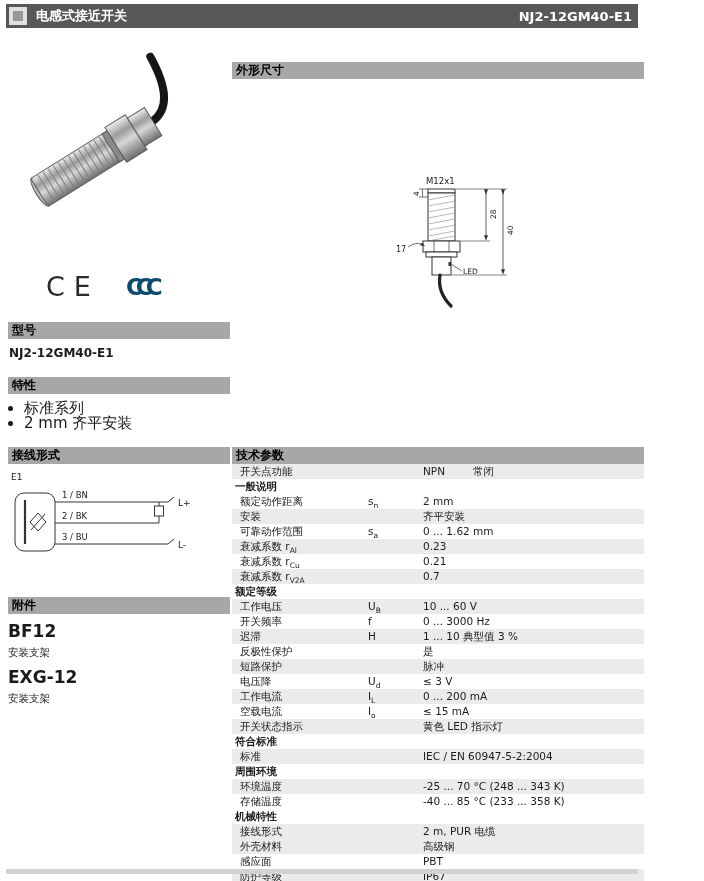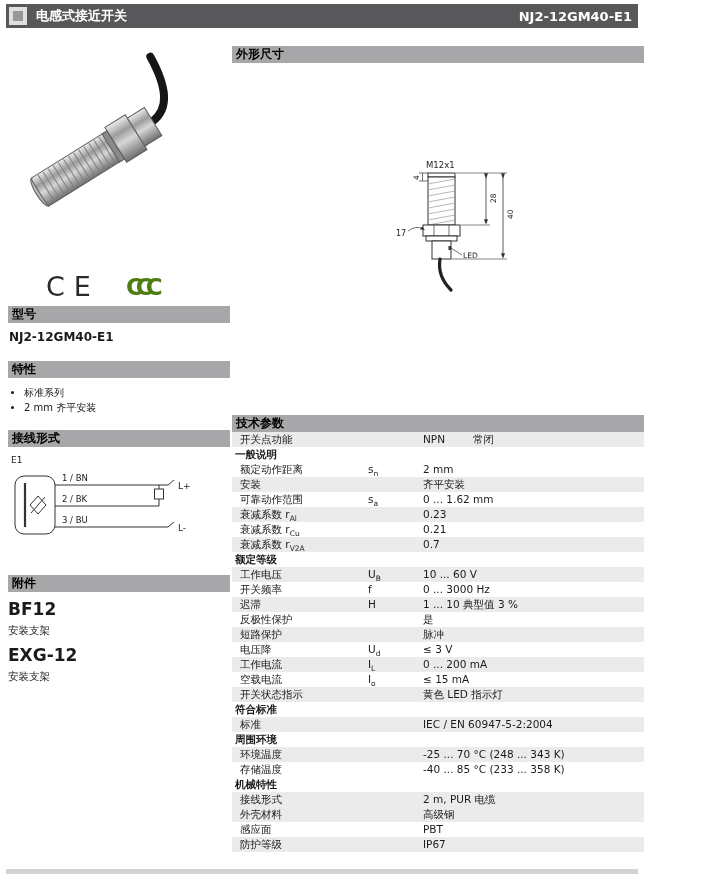--- a/index.html
+++ b/index.html
@@ -13,30 +13,30 @@
   
   .hdr{position:absolute;left:6px;top:4px;right:6px;height:24px;background:#58585a;
        color:#fff;display:flex;align-items:center;font-weight:bold;font-size:13px;}
   .hdr-icon{width:18px;height:18px;background:#e0e0e0;margin:0 9px 0 3px;position:relative;flex:none;}
   .hdr-icon::after{content:"";position:absolute;inset:4px;background:#97979a;}
   .hdr-title{flex:1;}
   .hdr-part{padding-right:6px;}
 
   
   .bar{background:#a7a7a9;color:#000;font-weight:bold;font-size:12px;
-       height:13px;line-height:13px;padding:2px 4px;}
+       height:13px;line-height:13px;padding:2px 4px;margin-top:16px;}
 
   
   .left{position:absolute;left:8px;top:30px;width:222px;}
   .photo{height:276px;position:relative;}
   .certs{position:absolute;left:38px;bottom:4px;display:flex;gap:26px;align-items:center;}
   .ce{font-size:27px;letter-spacing:9px;color:#2a2a2a;font-weight:400;text-align:right;}
-  .ccc{font-size:23px;font-weight:bold;letter-spacing:-7px;color:#4d7c0f;padding-right:8px;}
+  .ccc{font-size:23px;font-weight:bold;letter-spacing:-7px;color:#0c4a6e;padding-right:8px;}
   .model-val{font-weight:bold;font-size:12px;padding:7px 2px 0 1px;margin-bottom:17px;}
-  ul.features{margin:7px 0 15px 16px;padding:0;font-size:10px;line-height:15px;}
+  ul.features{margin:7px 0 15px 16px;padding:0;font-size:15px;line-height:15px;}
   .conn{height:112px;margin:5px 0 11px;}
   .acc-name{font-weight:bold;font-size:17px;margin-top:7px;}
   .acc-desc{font-size:10.5px;margin-top:5px;}
 
   
   .right{position:absolute;left:232px;top:46px;width:464px;}
   .dim-area{height:352px;position:relative;}
   .dim-area svg{position:absolute;left:158px;top:96px;}
 
   

